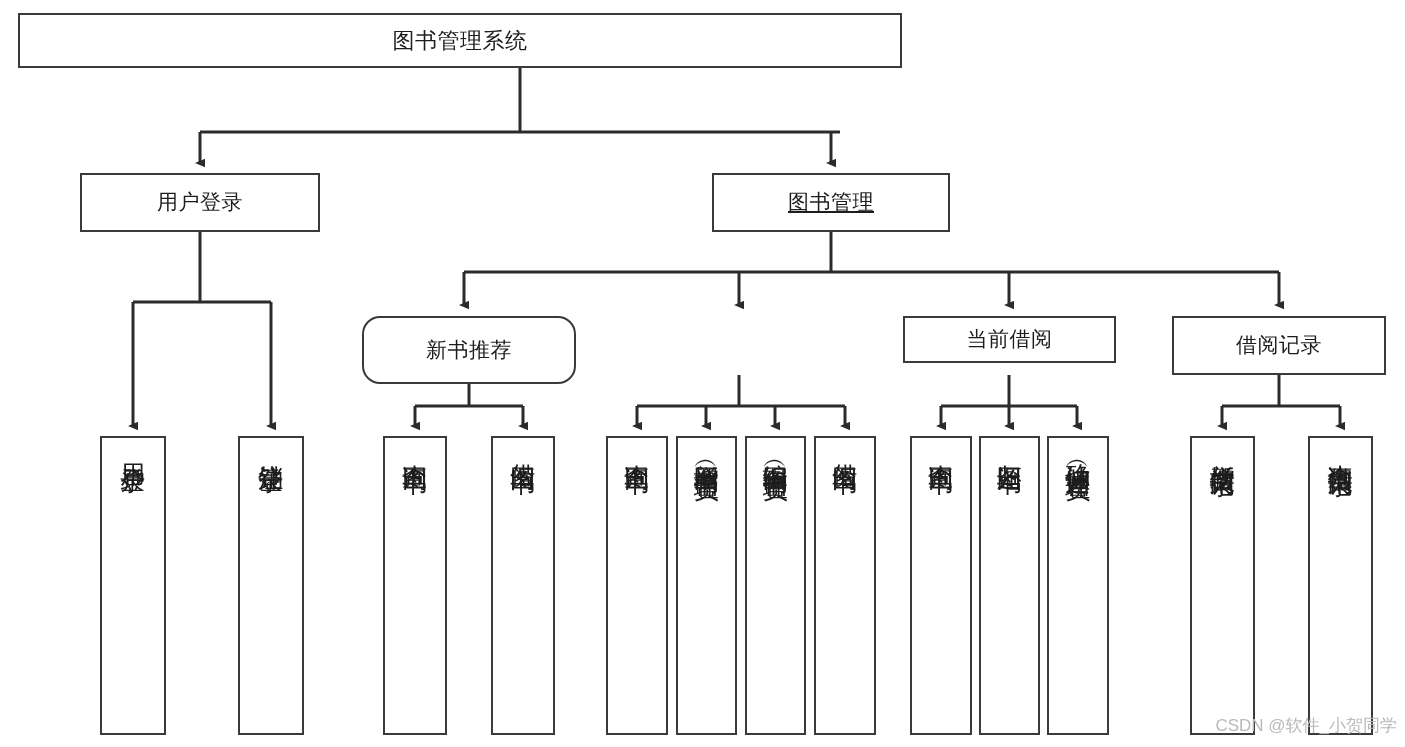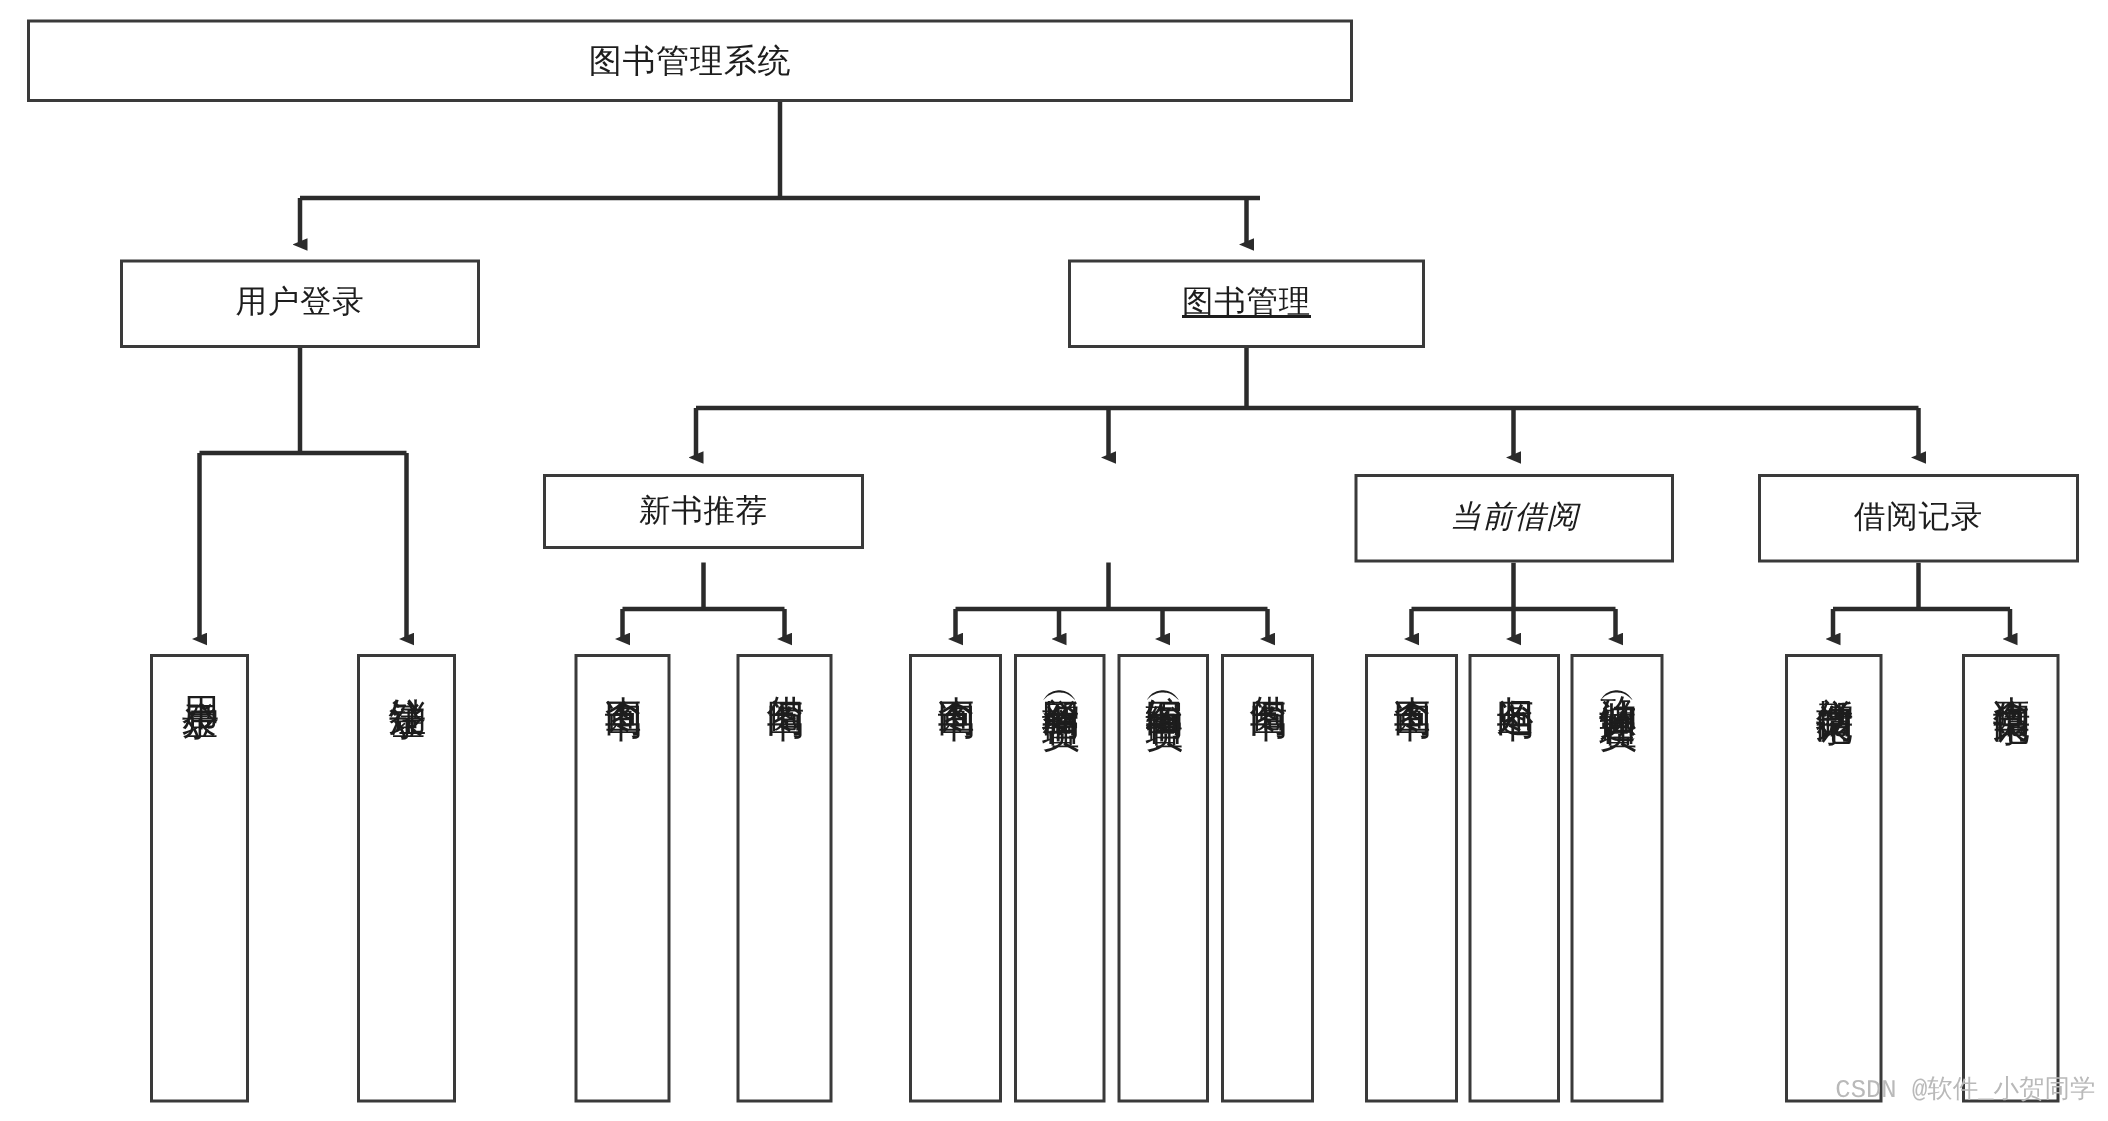--- a/index.html
+++ b/index.html
@@ -65,21 +65,21 @@
     white-space: nowrap;
   }
   .watermark {
     position: absolute;
     right: 8px;
     bottom: 10px;
     font-size: 17px;
     color: #b9b9b9;
     z-index: 5;
     white-space: nowrap;
-    font-family: Liberation Mono, monospace;
+    font-family: Liberation Sans, sans-serif;
   }
 </style>
 </head>
 <body>
 
 <div id="canvas">
 
   <svg id="edges" viewBox="0 0 1405 747" width="1405" height="747" xmlns="http://www.w3.org/2000/svg">
     <defs>
       <marker id="arrow" markerWidth="10" markerHeight="10" refX="4.2" refY="5" orient="auto" markerUnits="userSpaceOnUse">
@@ -134,24 +134,24 @@
     <span class="lbl">图书管理系统</span>
   </div>
 
   <div class="node horiz" style="left:80px; top:173px; width:240px; height:59px;">
     <span class="lbl">用户登录</span>
   </div>
   <div class="node horiz" style="left:712px; top:173px; width:238px; height:59px;text-decoration:underline;">
     <span class="lbl">图书管理</span>
   </div>
 
-  <div class="node horiz" style="left:362px; top:316px; width:214px; height:50px;">
+  <div class="node horiz" style="left:362px; top:316px; width:214px; height:68px;border-radius:18px;">
     <span class="lbl">新书推荐</span>
   </div>
-  <div class="node horiz" style="left:903px; top:316px; width:213px; height:59px;font-style:italic;">
+  <div class="node horiz" style="left:903px; top:316px; width:213px; height:47px;">
     <span class="lbl">当前借阅</span>
   </div>
   <div class="node horiz" style="left:1172px; top:316px; width:214px; height:59px;align-items:center;">
     <span class="lbl">借阅记录</span>
   </div>
 
   <div class="node vert" style="left:100px; top:436px; width:66px; height:299px;">
     <span class="lbl">用户登录</span>
   </div>
   <div class="node vert" style="left:238px; top:436px; width:66px; height:299px;">

